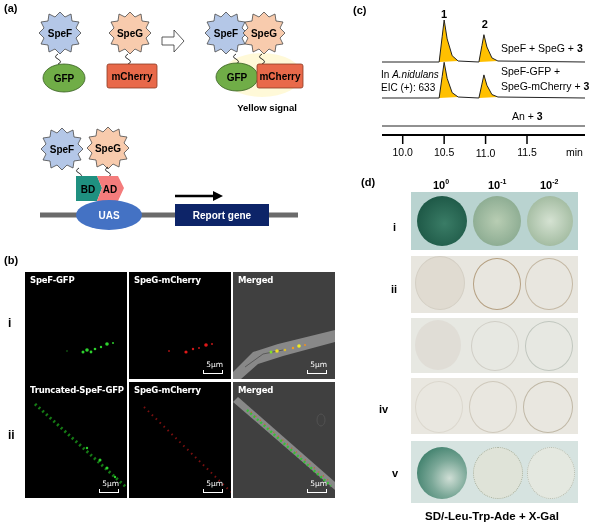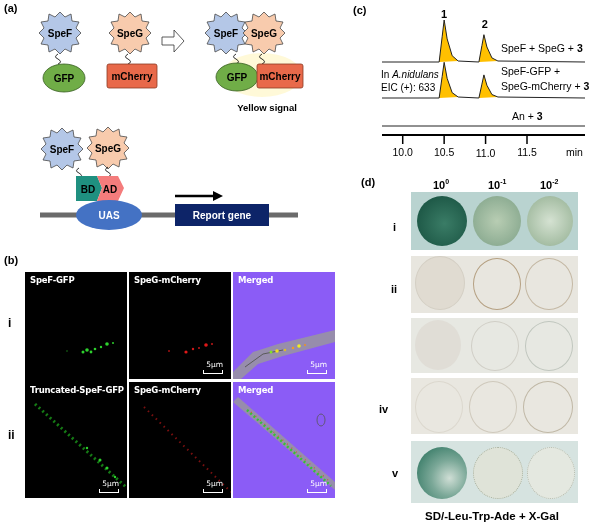--- a/index.html
+++ b/index.html
@@ -4,21 +4,21 @@
 <style>
   html,body{margin:0;padding:0;background:#fff;}
   body{width:600px;height:529px;position:relative;overflow:hidden;font-family:"Liberation Sans",sans-serif;color:#000;}
   .abs{position:absolute;}
   .lbl{font-weight:bold;font-size:11px;}
   svg text{font-family:"Liberation Sans",sans-serif;}
   .panel{position:absolute;background:#000;overflow:hidden;}
   .panel .ptitle{position:absolute;left:5px;top:3px;color:#fff;font-weight:bold;font-size:8.5px;font-family:"DejaVu Sans",sans-serif;letter-spacing:-0.2px;}
   .panel .scale{position:absolute;right:8px;bottom:5px;color:#fff;font-size:7.5px;text-align:right;font-family:"DejaVu Sans",sans-serif;}
   .panel .scale .bar{height:3px;border:1px solid #fff;border-top:none;width:18px;margin:1px auto 0;}
-  .merged{background:#8b5cf6;}
+  .merged{background:#404040;}
   .rowlbl{position:absolute;font-size:12px;font-weight:bold;}
   .plate{position:absolute;left:411px;width:167px;}
   .dish{position:absolute;border-radius:50%;}
   .colhdr{position:absolute;top:178px;font-size:11px;font-weight:bold;}
   .colhdr sup{font-size:7px;}
   .drow{position:absolute;left:380px;font-size:11px;font-weight:bold;}
 </style>
 </head>
 <body>
 

